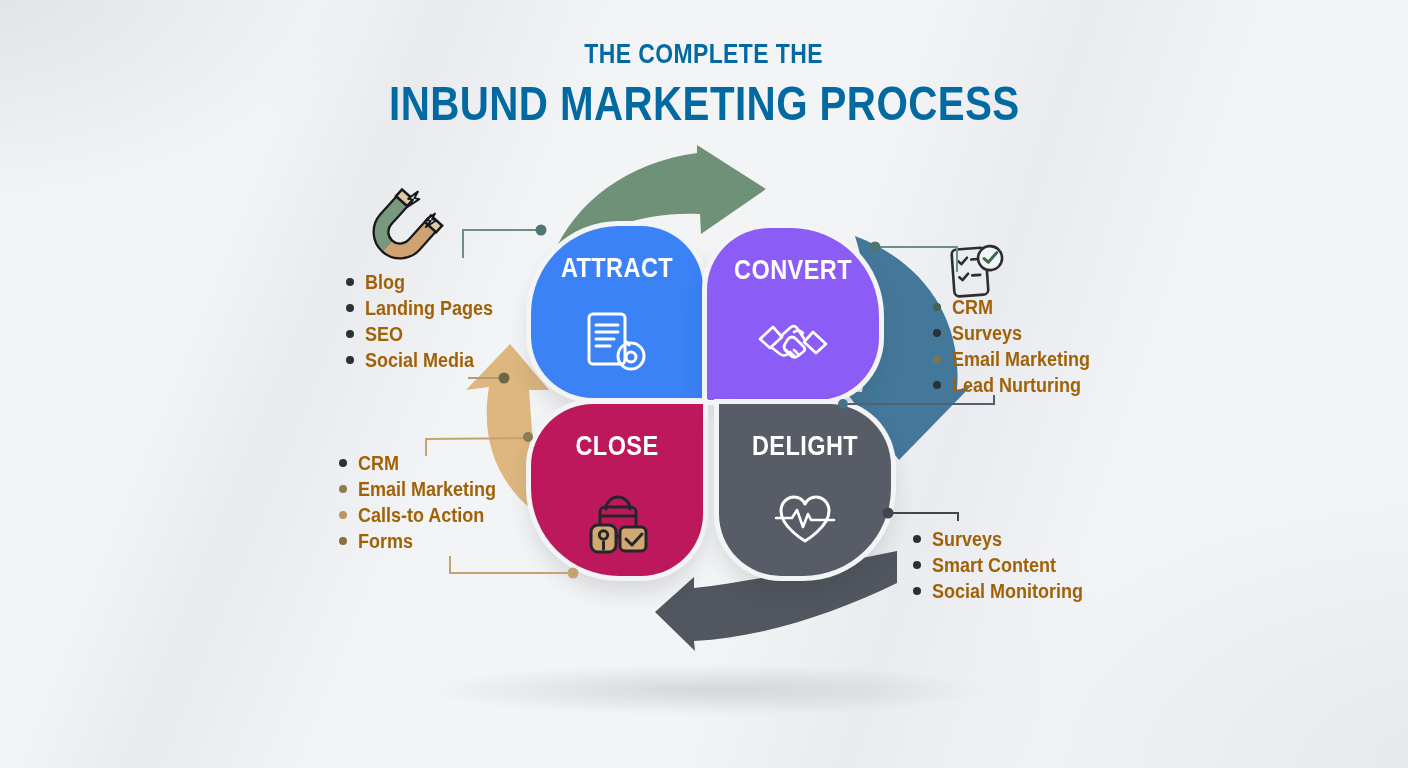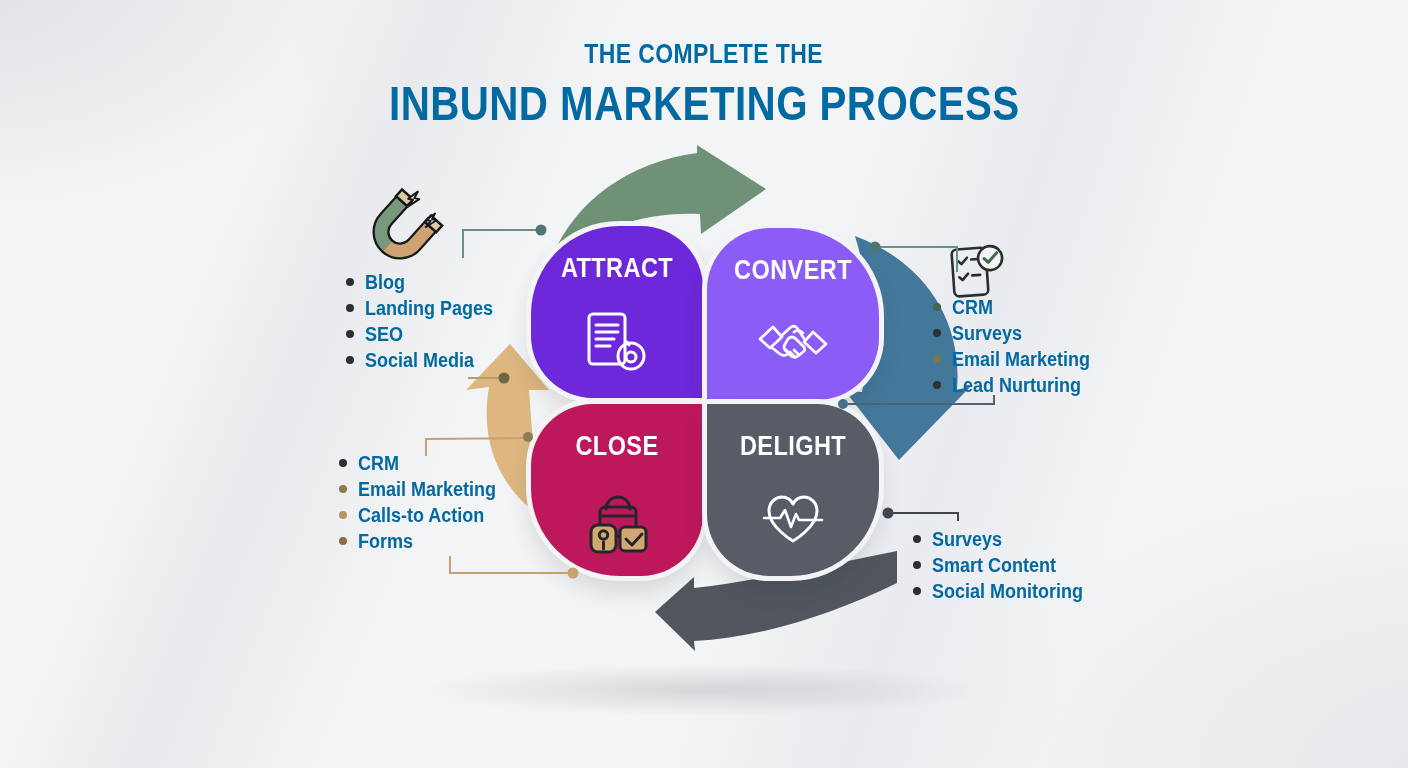--- a/index.html
+++ b/index.html
@@ -32,21 +32,21 @@
   #petal-convert{left:707px;top:228px;border-radius:62px 88px 62px 0;}
   #petal-close  {left:531px;top:404px;border-radius:62px 0 62px 88px;}
   #petal-delight{left:707px;top:404px;border-radius:0 62px 88px 62px;}
   .petal-label{display:block;margin-top:26px;text-align:center;color:#ffffff;
                font-size:28px;font-weight:700;letter-spacing:.5px;
                transform:scaleX(.84);transform-origin:center;white-space:nowrap;}
   .petal-icon{position:absolute;left:50%;top:86px;transform:translateX(-50%);}
 
   
   .side-list{position:absolute;z-index:3;list-style:none;margin:0;padding:0;}
-  .side-list li{display:flex;align-items:center;height:26px;color:#0369a1;font-size:20px;font-weight:600;}
+  .side-list li{display:flex;align-items:center;height:26px;color:#a16207;font-size:20px;font-weight:600;}
   .side-list .bullet{width:8px;height:8px;border-radius:50%;margin-right:11px;flex:0 0 auto;}
   .side-list .li-text{display:inline-block;transform:scaleX(.9);transform-origin:left center;white-space:nowrap;}
   #list-attract{left:346px;top:269px;}
   #list-convert{left:933px;top:294px;}
   #list-close  {left:339px;top:450px;}
   #list-delight{left:913px;top:526px;}
 
   
   .float-icon{position:absolute;z-index:3;}
   #magnet-box{left:352px;top:180px;}
@@ -68,21 +68,21 @@
     <span class="title-main">INBUND MARKETING PROCESS</span>
   </div>
 
   <svg id="arrow-layer" class="layer" viewBox="0 0 1408 768">
     <path d="M552,258 C573,203 628,162 697,153 L697,145 L766,189 L701,234 L700,214 C646,211 592,230 552,258 Z" fill="#6F9177"></path>
     <path d="M855,236 C922,261 963,318 957,390 L971,386 L899,460 L845,391 L862,392 C873,330 869,281 855,236 Z" fill="#44789B"></path>
     <path d="M694,588 C758,581 830,564 897,551 L897,583 C833,614 764,637 694,641 L695,651 L655,612 L694,577 Z" fill="#51565F"></path>
     <path d="M510,344 L466,390 L489,387 C479,446 501,498 563,531 L617,553 C586,525 537,473 532,431 L529,390 L549,390 Z" fill="#DDB77F"></path>
   </svg>
 
-  <div class="petal" id="petal-attract" style="background: #6d28d9;">
+  <div class="petal" id="petal-attract" style="background: #3b82f6;">
     <span class="petal-label">ATTRACT</span>
     <svg class="petal-icon" width="66" height="60" viewBox="0 0 66 60" fill="none" stroke="#ffffff" stroke-width="3" stroke-linecap="round" stroke-linejoin="round">
       <rect x="5" y="2" width="36" height="50" rx="4"></rect>
       <line x1="12" y1="13" x2="34" y2="13"></line>
       <line x1="12" y1="20" x2="34" y2="20"></line>
       <line x1="12" y1="27" x2="30" y2="27"></line>
       <line x1="12" y1="34" x2="26" y2="34"></line>
       <circle cx="47" cy="44" r="13"></circle>
       <circle cx="47" cy="45" r="5"></circle>
       <line x1="45" y1="33" x2="43" y2="30"></line>
@@ -111,21 +111,21 @@
       <rect x="14" y="17" width="36" height="29" rx="5"></rect>
       <line x1="16" y1="26" x2="48" y2="26"></line>
       <rect x="5" y="35" width="25" height="27" rx="7" fill="#D2A872"></rect>
       <circle cx="17.5" cy="45" r="4.2"></circle>
       <line x1="17.5" y1="52" x2="17.5" y2="59"></line>
       <rect x="34" y="37" width="26" height="24" rx="5" fill="#D2A872"></rect>
       <path d="M40,49 l6,6 l10,-11"></path>
     </svg>
   </div>
 
-  <div class="petal" id="petal-delight" style="background: rgb(87, 92, 102);">
+  <div class="petal" id="petal-delight" style="background: rgb(87, 92, 102); margin-left: 12px;">
     <span class="petal-label">DELIGHT</span>
     <svg class="petal-icon" width="62" height="58" viewBox="0 0 62 58" fill="none" stroke="#ffffff" stroke-width="3" stroke-linecap="round" stroke-linejoin="round">
       <path d="M31,51 C31,51 7,37 7,21 C7,12 14,7 20,7 C25,7 29,10 31,14 C33,10 37,7 42,7 C48,7 55,12 55,21 C55,37 31,51 31,51 Z"></path>
       <path d="M2,28 H18 L23,20 L29,37 L34,24 L37,30 H60" stroke-width="2.6"></path>
     </svg>
   </div>
 
   <svg id="connector-layer" class="layer" viewBox="0 0 1408 768" fill="none" stroke-width="2">
     <polyline points="463,258 463,230 536,230" stroke="#6a8e8c"></polyline>
     <circle cx="541" cy="230" r="5.5" stroke="none" fill="#4f7574"></circle>

